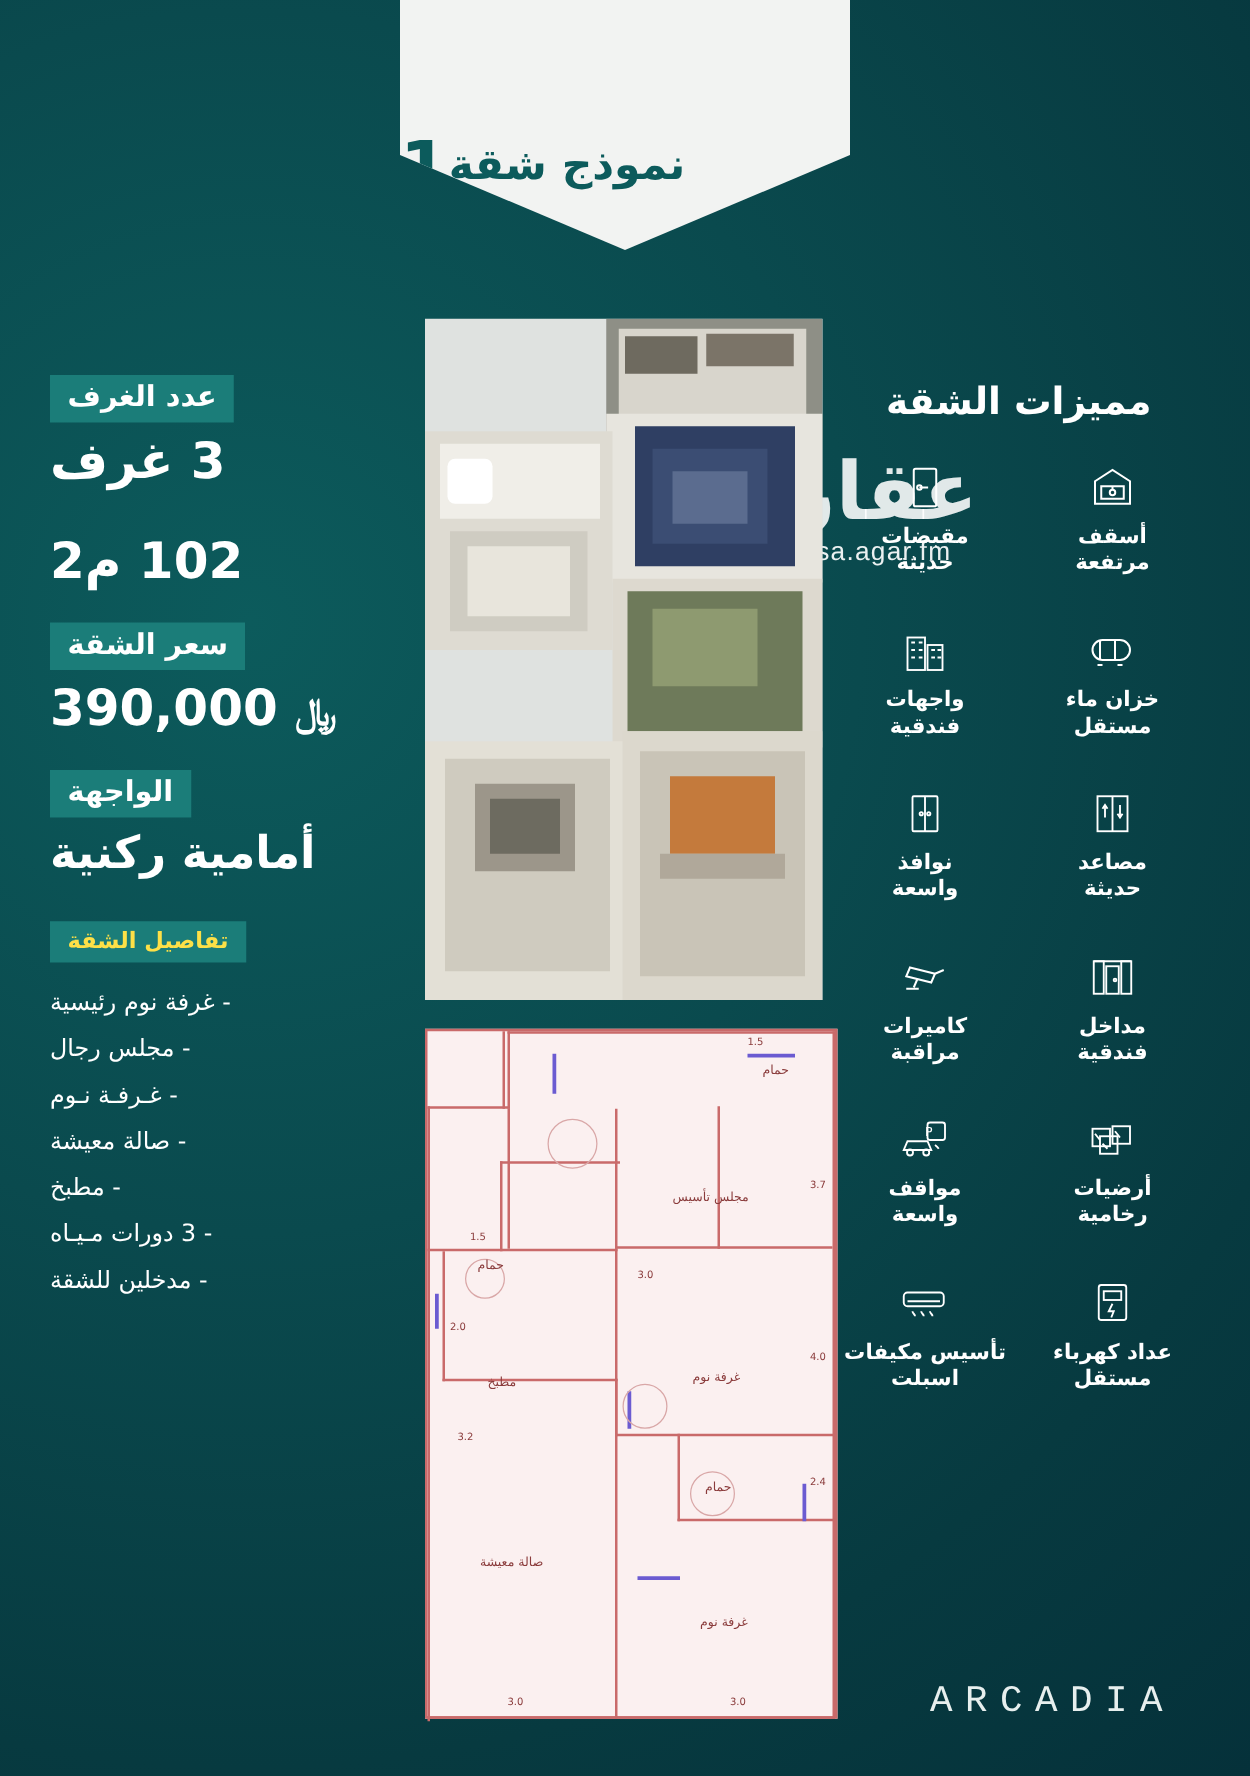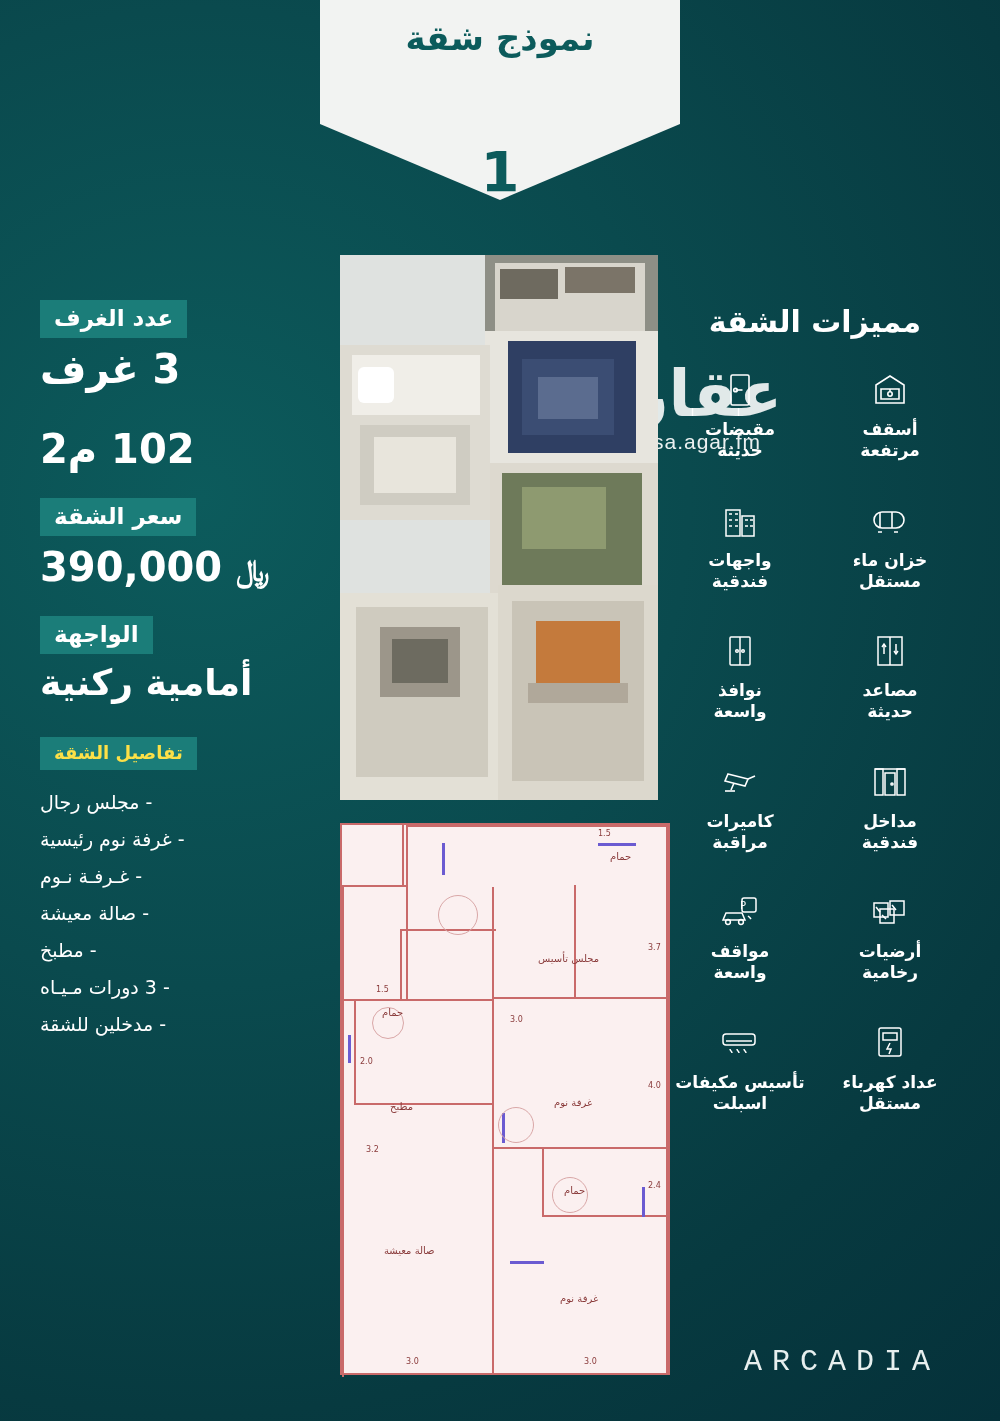--- a/index.html
+++ b/index.html
@@ -13,22 +13,22 @@
     overflow:hidden;
   }
   .page{position:absolute;inset:0;}
 
   
   .banner{
     position:absolute;top:0;left:50%;transform:translateX(-50%);
     width:360px;height:200px;
     background:#f2f3f2;
     clip-path:polygon(0 0,100% 0,100% 62%,50% 100%,0 62%);
-    display:flex;flex-direction:column;align-items:center;justify-content:space-between;
-    padding-top:18px;box-sizing:border-box;
+    display:flex;flex-direction:row;align-items:center;justify-content:flex-end;
+    padding-top:64px;box-sizing:border-box;
   }
   .banner-title{
     color:#0c5b5c;font-size:34px;font-weight:bold;letter-spacing:0;
   }
   .banner-num{
     color:#0c5b5c;font-size:56px;font-weight:bold;margin-top:6px;line-height:1;
   }
 
   
   .features{
@@ -412,22 +412,22 @@
     </div>
 
     <div class="info-block">
       <span class="info-lab">الواجهة</span>
       <span class="info-val small">أمامية ركنية</span>
     </div>
 
     <div class="info-block" style="margin-top:34px;">
       <span class="details-title">تفاصيل الشقة</span>
       <ul class="details-list">
+        <li>- غرفة نوم رئيسية</li>
         <li>- مجلس رجال</li>
-        <li>- غرفة نوم رئيسية</li>
         <li>- غـرفـة نـوم</li>
         <li>- صالة معيشة</li>
         <li>- مطبخ</li>
         <li>- 3 دورات مـيـاه</li>
         <li>- مدخلين للشقة</li>
       </ul>
     </div>
   </div>
 
   <div class="brand">ARCADIA</div>

